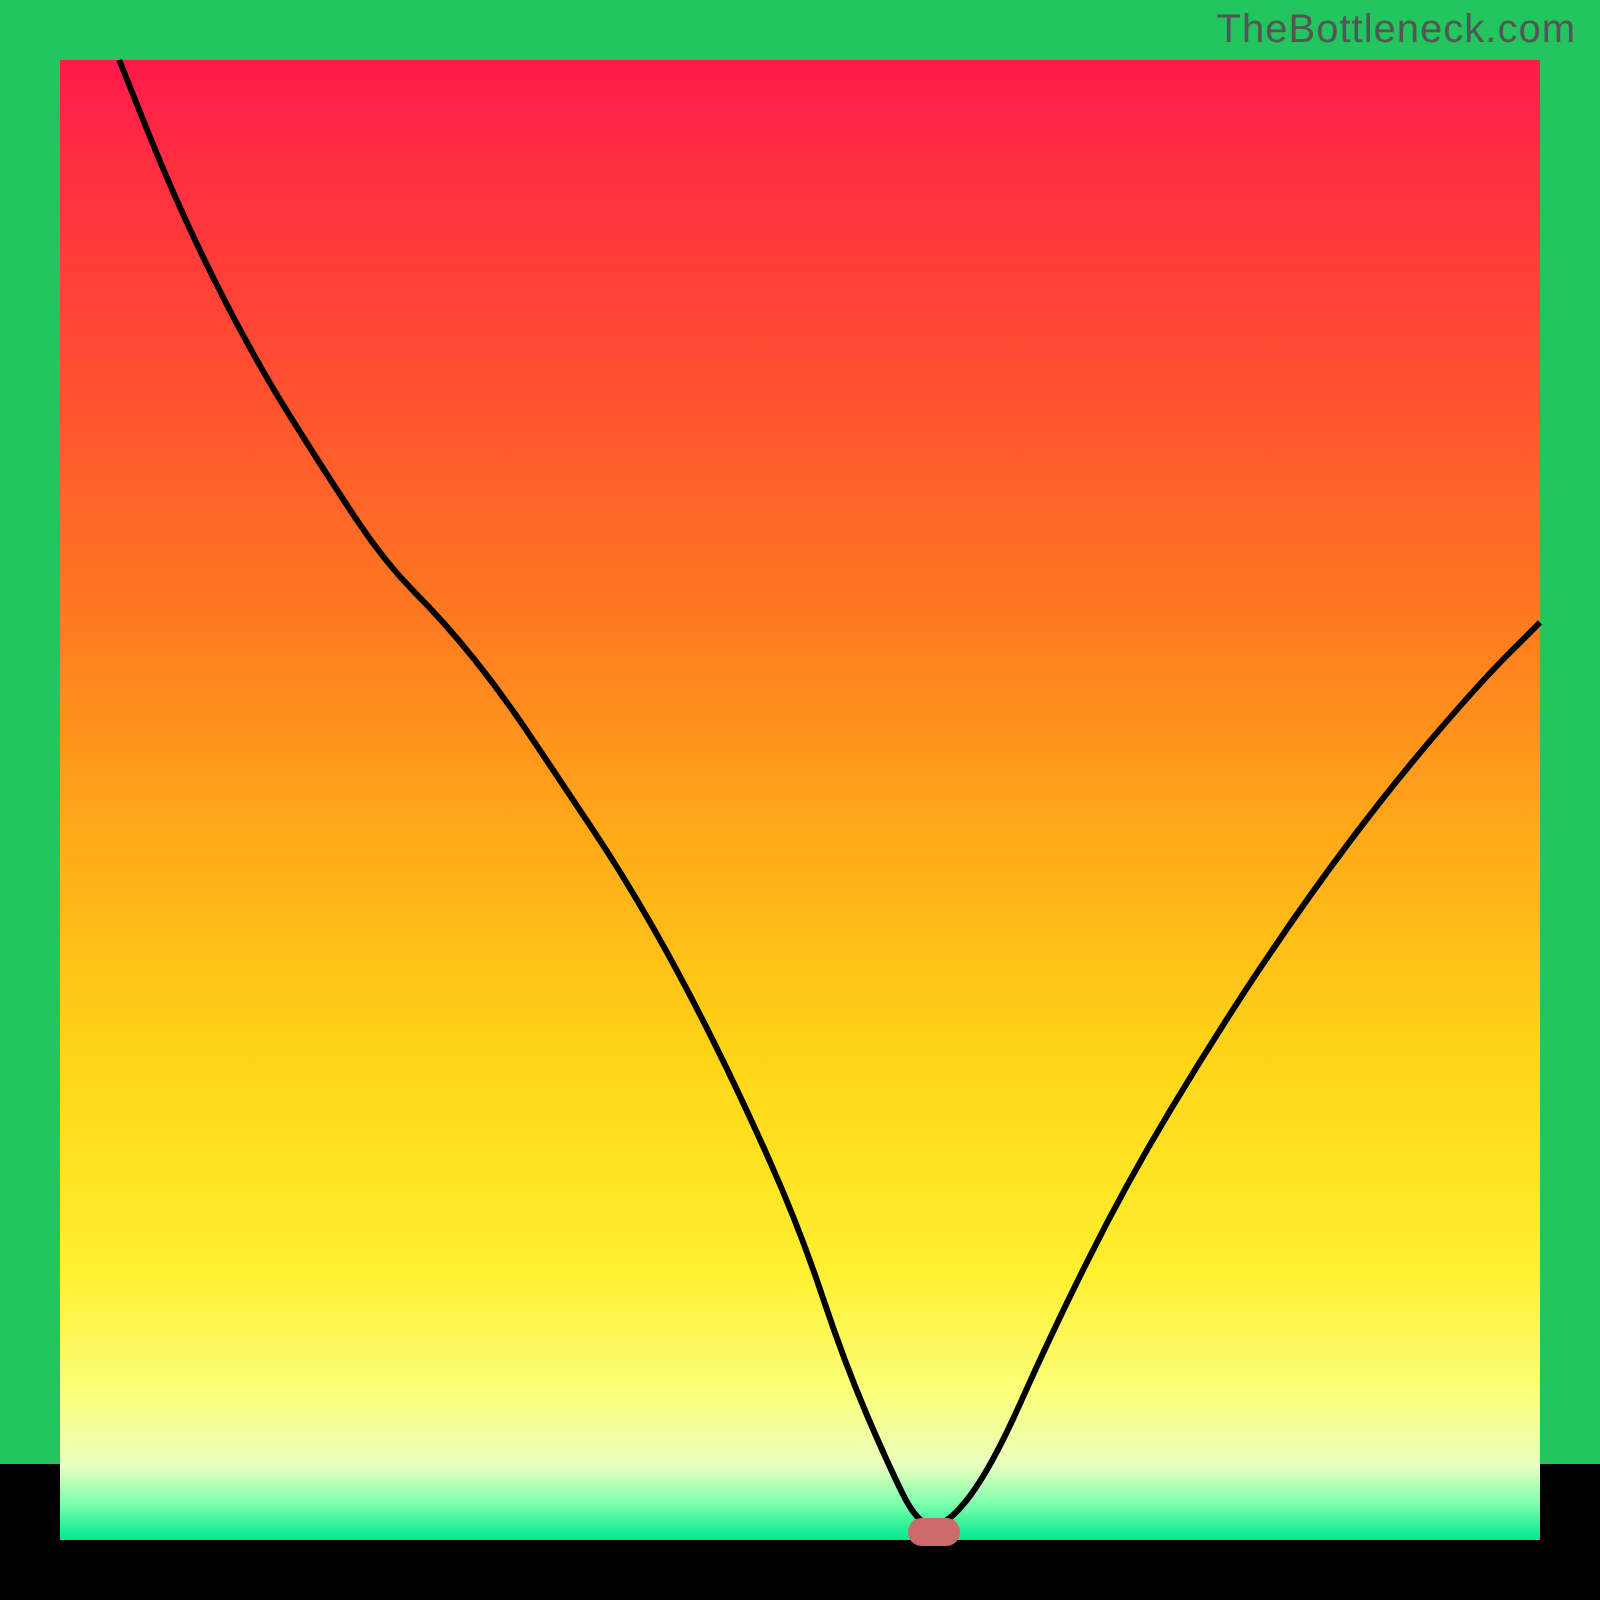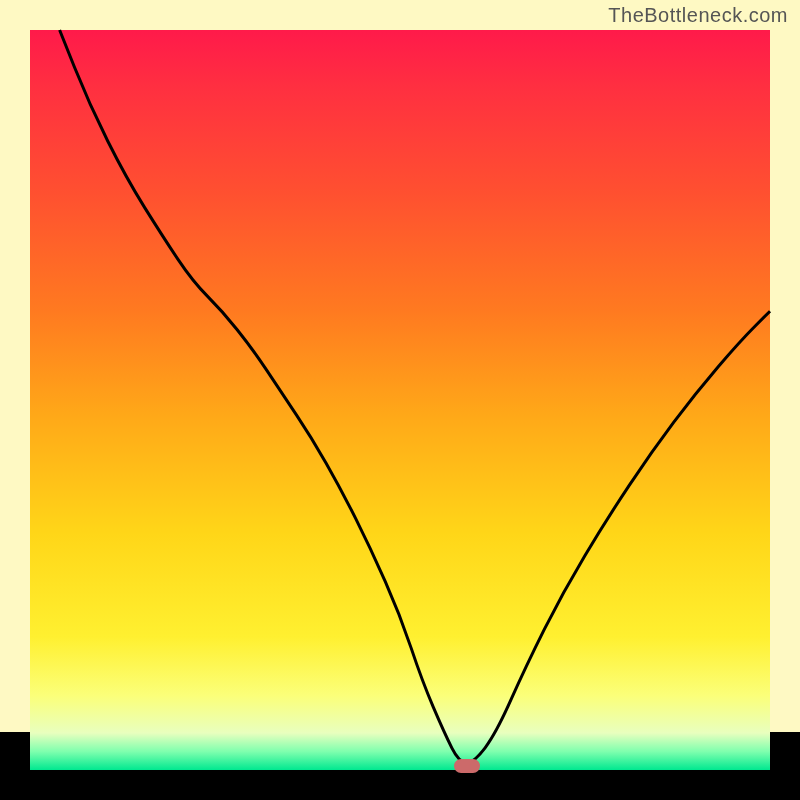--- a/index.html
+++ b/index.html
@@ -8,21 +8,21 @@
     width: 800px;
     height: 800px;
     background: #000;
     overflow: hidden;
     font-family: Arial, Helvetica, sans-serif;
   }
   .frame {
     position: relative;
     width: 800px;
     height: 732px;
-    background: #fef9c3;
+    background: #22c55e;
     text-align: center;
   }
   .watermark {
     position: absolute;
     top: 4px;
     right: 12px;
     color: #555;
     font-size: 20px;
     font-weight: 500;
     letter-spacing: 0.5px;

